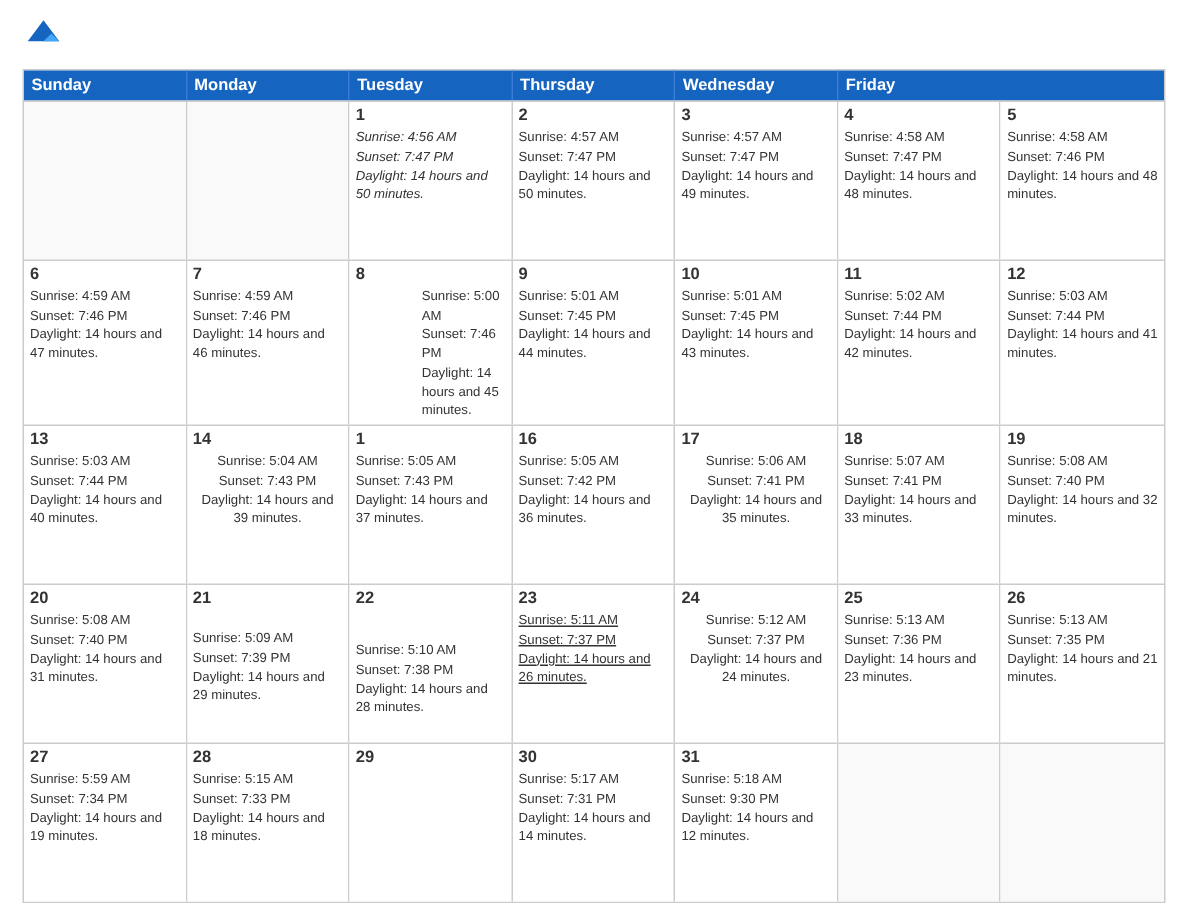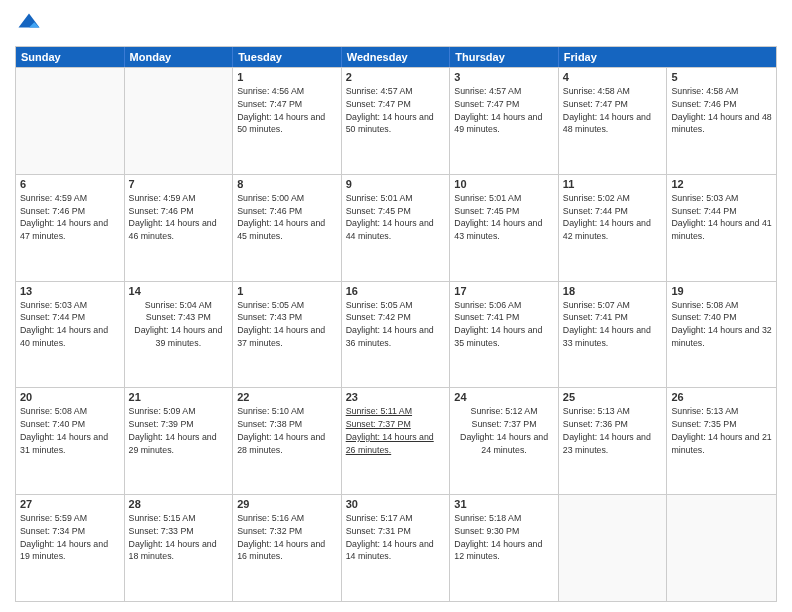--- a/index.html
+++ b/index.html
@@ -127,31 +127,31 @@
       <div class="month-title"></div>
       <div class="location"></div>
     </div>
   </div>
 
   <div class="calendar">
     <div class="cal-header">
     <div class="cal-header-cell">Sunday</div>
         <div class="cal-header-cell">Monday</div>
         <div class="cal-header-cell">Tuesday</div>
+        <div class="cal-header-cell">Thursday</div>
         <div class="cal-header-cell">Wednesday</div>
-        <div class="cal-header-cell">Thursday</div>
         <div class="cal-header-cell">Friday</div>
       </div>
     <div class="cal-body">
     <div class="cal-row">
           <div class="cal-cell empty"></div>
           <div class="cal-cell empty"></div>
           <div class="cal-cell">
             <div class="day-num">1</div>
-            <div class="sun-info" style="white-space: pre-line;">Sunrise: 4:56 AM
+            <div class="sun-info" style="white-space: pre-line; font-style: italic;">Sunrise: 4:56 AM
 Sunset: 7:47 PM
 Daylight: 14 hours and 50 minutes.</div>
           </div>
           <div class="cal-cell">
             <div class="day-num">2</div>
             <div class="sun-info" style="white-space: pre-line;">Sunrise: 4:57 AM
 Sunset: 7:47 PM
 Daylight: 14 hours and 50 minutes.</div>
           </div>
           <div class="cal-cell">
@@ -181,21 +181,21 @@
 Daylight: 14 hours and 47 minutes.</div>
           </div>
           <div class="cal-cell">
             <div class="day-num">7</div>
             <div class="sun-info" style="white-space: pre-line;">Sunrise: 4:59 AM
 Sunset: 7:46 PM
 Daylight: 14 hours and 46 minutes.</div>
           </div>
           <div class="cal-cell">
             <div class="day-num">8</div>
-            <div class="sun-info" style="white-space: pre-line;">Sunrise: 5:00 AM
+            <div class="sun-info" style="white-space: pre-line; margin-left: 44px;">Sunrise: 5:00 AM
 Sunset: 7:46 PM
 Daylight: 14 hours and 45 minutes.</div>
           </div>
           <div class="cal-cell">
             <div class="day-num">9</div>
             <div class="sun-info" style="white-space: pre-line;">Sunrise: 5:01 AM
 Sunset: 7:45 PM
 Daylight: 14 hours and 44 minutes.</div>
           </div>
           <div class="cal-cell">
@@ -237,21 +237,21 @@
 Daylight: 14 hours and 37 minutes.</div>
           </div>
           <div class="cal-cell">
             <div class="day-num">16</div>
             <div class="sun-info" style="white-space: pre-line;">Sunrise: 5:05 AM
 Sunset: 7:42 PM
 Daylight: 14 hours and 36 minutes.</div>
           </div>
           <div class="cal-cell">
             <div class="day-num">17</div>
-            <div class="sun-info" style="white-space: pre-line;">Sunrise: 5:06 AM
+            <div class="sun-info" style="white-space: pre-line; text-align: center;">Sunrise: 5:06 AM
 Sunset: 7:41 PM
 Daylight: 14 hours and 35 minutes.</div>
           </div>
           <div class="cal-cell">
             <div class="day-num">18</div>
             <div class="sun-info" style="white-space: pre-line;">Sunrise: 5:07 AM
 Sunset: 7:41 PM
 Daylight: 14 hours and 33 minutes.</div>
           </div>
           <div class="cal-cell">
@@ -263,27 +263,27 @@
         </div>
         <div class="cal-row">
           <div class="cal-cell">
             <div class="day-num">20</div>
             <div class="sun-info" style="white-space: pre-line;">Sunrise: 5:08 AM
 Sunset: 7:40 PM
 Daylight: 14 hours and 31 minutes.</div>
           </div>
           <div class="cal-cell">
             <div class="day-num">21</div>
-            <div class="sun-info" style="white-space: pre-line;">Sunrise: 5:09 AM
+            <div class="sun-info" style="white-space: pre-line; margin-top: 12px;">Sunrise: 5:09 AM
 Sunset: 7:39 PM
 Daylight: 14 hours and 29 minutes.</div>
           </div>
           <div class="cal-cell">
             <div class="day-num">22</div>
-            <div class="sun-info" style="white-space: pre-line;">Sunrise: 5:10 AM
+            <div class="sun-info" style="white-space: pre-line; margin-top: 20px;">Sunrise: 5:10 AM
 Sunset: 7:38 PM
 Daylight: 14 hours and 28 minutes.</div>
           </div>
           <div class="cal-cell">
             <div class="day-num">23</div>
             <div class="sun-info" style="white-space: pre-line; text-decoration: underline;">Sunrise: 5:11 AM
 Sunset: 7:37 PM
 Daylight: 14 hours and 26 minutes.</div>
           </div>
           <div class="cal-cell">
@@ -313,23 +313,20 @@
 Daylight: 14 hours and 19 minutes.</div>
           </div>
           <div class="cal-cell">
             <div class="day-num">28</div>
             <div class="sun-info" style="white-space: pre-line;">Sunrise: 5:15 AM
 Sunset: 7:33 PM
 Daylight: 14 hours and 18 minutes.</div>
           </div>
           <div class="cal-cell">
             <div class="day-num">29</div>
-            <div class="sun-info" style="white-space: pre-line;">Sunrise: 5:16 AM
-Sunset: 7:32 PM
-Daylight: 14 hours and 16 minutes.</div>
           </div>
           <div class="cal-cell">
             <div class="day-num">30</div>
             <div class="sun-info" style="white-space: pre-line;">Sunrise: 5:17 AM
 Sunset: 7:31 PM
 Daylight: 14 hours and 14 minutes.</div>
           </div>
           <div class="cal-cell">
             <div class="day-num">31</div>
             <div class="sun-info" style="white-space: pre-line;">Sunrise: 5:18 AM

